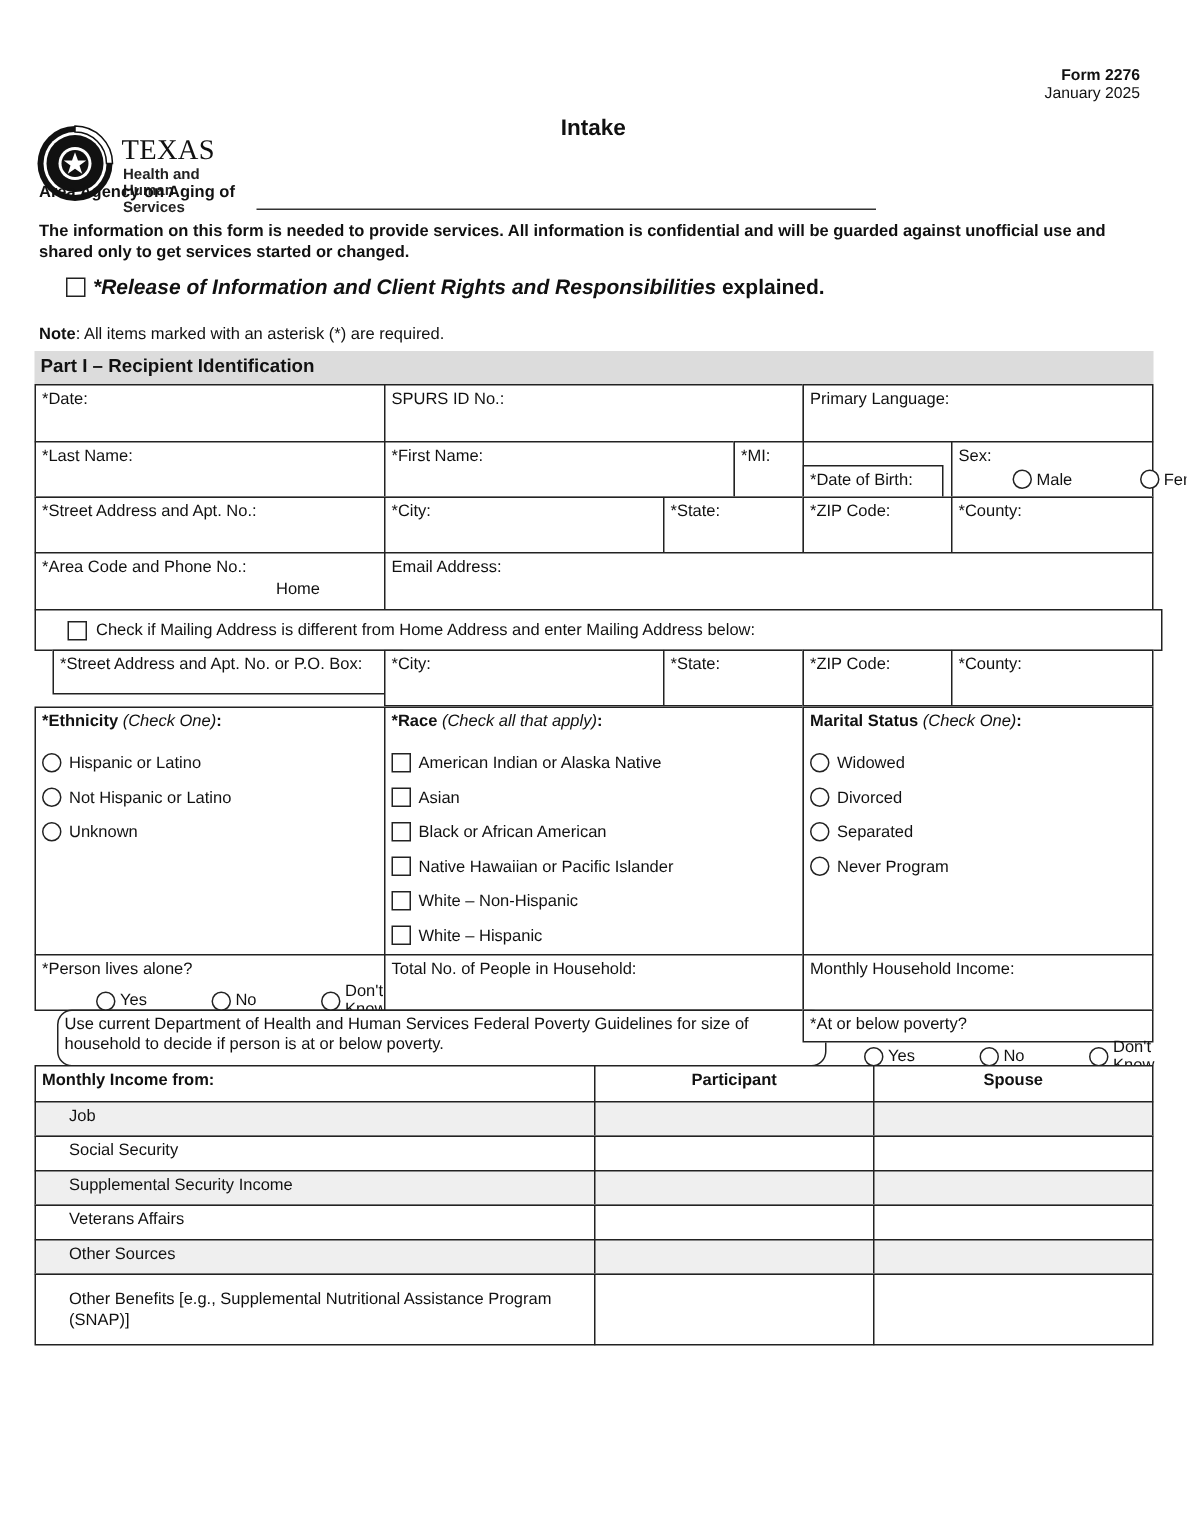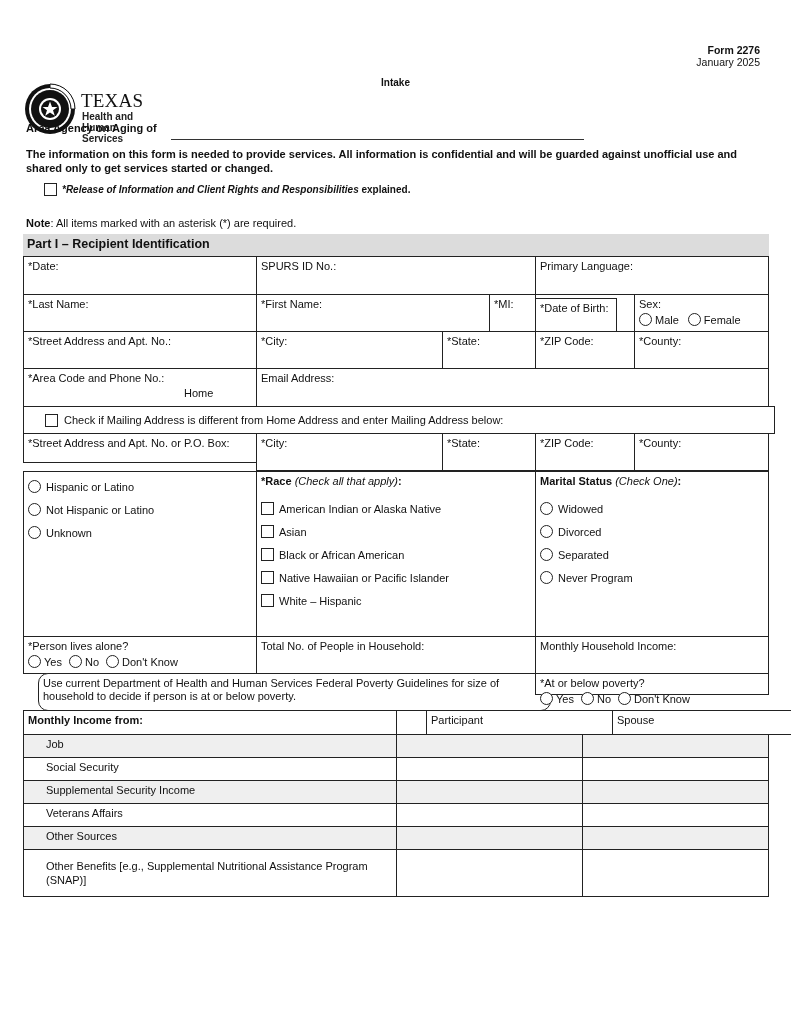--- a/index.html
+++ b/index.html
@@ -4,39 +4,39 @@
 <style>
   html, body { margin:0; padding:0; background:#fff; }
   body { width:791px; height:1024px; position:relative; font-family:"Liberation Sans", sans-serif; color:#111; font-size:12px; overflow:hidden; }
   .abs { position:absolute; }
   .logo-wrap { left:24px; top:40px; width:140px; height:52px;margin-top:43px; }
   .seal { position:absolute; left:0; top:0; width:52px; height:52px; }
   .logo-texas { position:absolute; left:57px; top:7px; font-family:"Liberation Serif", serif; font-size:19px; letter-spacing:0.2px; color:#111; }
   .logo-hhs { position:absolute; left:58px; top:28px; font-size:10px; line-height:11px; font-weight:bold; color:#222; }
   .form-num { right:31px; top:44px; text-align:right; font-size:10.5px; line-height:12px; }
   .form-num .num { font-weight:bold; }
-  .title { left:0; width:791px; top:77px; text-align:center; font-size:10px; font-weight:bold; }
+  .title { left:0; width:791px; top:77px; text-align:center; font-size:15px; font-weight:bold; }
   .agency { left:26px; top:122px; font-size:11px; font-weight:bold; }
   .agency-line { left:171px; top:139px; width:413px; border-bottom:1px solid #333; height:0; }
   .info { left:26px; top:147px; width:740px; font-size:11px; font-weight:bold; line-height:14px; }
-  .release { left:44px; top:183px; font-size:10px; font-weight:bold; display:flex; align-items:center; gap:5px; }
+  .release { left:44px; top:183px; font-size:14px; font-weight:bold; display:flex; align-items:center; gap:5px; }
   .cb { width:11px; height:11px; border:1px solid #222; display:inline-block; background:#fff; flex:0 0 auto; }
   .rb { width:11px; height:11px; border:1px solid #222; border-radius:50%; display:inline-block; background:#fff; flex:0 0 auto; }
   .note { left:26px; top:217px; font-size:11px; }
   .part-bar { left:23px; top:234px; width:746px; height:22px; background:#dcdcdc; }
   .part-bar span { position:absolute; left:4px; top:3px; font-size:12.5px; font-weight:bold; }
   .cell { position:absolute; border:1px solid #222; box-sizing:border-box; padding:3px 4px; font-size:11px; background:#fff; }
   .lbl { font-size:11px; }
   .bold { font-weight:bold; }
   .opt { display:flex; align-items:center; gap:5px; font-size:11px; height:23px; }
   .inline-opts { display:flex; align-items:center; gap:7px; font-size:11px; margin-top:4px; }
-  .inline-opts span.o { display:flex; align-items:center; gap:3px; }
+  .inline-opts span.o { display:flex; align-items:center; gap:3px;margin-left:36px; }
   .shade { background:#efefef; }
   .inc-label { padding-left:22px; }
-  .center { text-align:left; font-weight:normal;margin-left:30px; }
+  .center { text-align:center; font-weight:bold; }
 </style>
 </head>
 <body>
 
 <div class="abs logo-wrap">
   <svg class="seal" viewBox="0 0 52 52">
     <circle cx="26" cy="26" r="25" fill="#111"></circle>
     <circle cx="26" cy="26" r="21" fill="#fff"></circle>
     <path d="M26 1 A25 25 0 0 1 51 26 L47 26 A21 21 0 0 0 26 5 Z" fill="#fff" stroke="#111" stroke-width="1"></path>
     <circle cx="26" cy="26" r="19" fill="#111"></circle>
@@ -74,21 +74,21 @@
     <span>Part I – Recipient Identification</span>
   </div>
 
 <div class="cell" style="left:23px;top:256px;width:234px;height:39px;"><span class="lbl">*Date:</span></div>
 <div class="cell" style="left:256px;top:256px;width:280px;height:39px;"><span class="lbl">SPURS ID No.:</span></div>
 <div class="cell" style="left:535px;top:256px;width:234px;height:39px;"><span class="lbl">Primary Language:</span></div>
 
 <div class="cell" style="left:23px;top:294px;width:234px;height:38px;"><span class="lbl">*Last Name:</span></div>
 <div class="cell" style="left:256px;top:294px;width:234px;height:38px;"><span class="lbl">*First Name:</span></div>
 <div class="cell" style="left:489px;top:294px;width:47px;height:38px;"><span class="lbl">*MI:</span></div>
-<div class="cell" style="left:535px;top:298px;width:82px;height:38px;"><span class="lbl">*Date of Birth:</span></div>
+<div class="cell" style="left:535px;top:310px;width:94px;height:38px;"><span class="lbl">*Date of Birth:</span></div>
 <div class="cell" style="left:634px;top:294px;width:135px;height:38px;">
   <div class="lbl">Sex:</div>
   <div class="inline-opts" style="margin-top:3px;gap:9px;">
     <span class="o">
         <span class="rb"></span>
         <span>Male</span>
       </span>
     <span class="o">
         <span class="rb"></span>
         <span>Female</span>
@@ -106,27 +106,28 @@
   <div class="lbl">*Area Code and Phone No.:</div>
   <div class="lbl" style="position:absolute;left:160px;top:18px;">Home</div>
 </div>
 <div class="cell" style="left:256px;top:368px;width:513px;height:40px;"><span class="lbl">Email Address:</span></div>
 
 <div class="cell" style="left:23px;top:406px;width:752px;height:28px;padding-left:21px;display:flex;align-items:center;gap:6px;">
   <span class="cb"></span>
   <span class="lbl">Check if Mailing Address is different from Home Address and enter Mailing Address below:</span>
 </div>
 
-<div class="cell" style="left:23px;top:433px;width:234px;height:30px;"><span class="lbl">*Street Address and Apt. No. or P.O. Box:</span></div>
+<div class="cell" style="left:35px;top:433px;width:234px;height:30px;"><span class="lbl">*Street Address and Apt. No. or P.O. Box:</span></div>
 <div class="cell" style="left:256px;top:433px;width:187px;height:38px;"><span class="lbl">*City:</span></div>
 <div class="cell" style="left:442px;top:433px;width:94px;height:38px;"><span class="lbl">*State:</span></div>
 <div class="cell" style="left:535px;top:433px;width:100px;height:38px;"><span class="lbl">*ZIP Code:</span></div>
 <div class="cell" style="left:634px;top:433px;width:135px;height:38px;"><span class="lbl">*County:</span></div>
 
 <div class="cell" style="left:23px;top:471px;width:234px;height:166px;">
+  <div style="height:22px;"><b>*Ethnicity</b><i> (Check One)</i><b>:</b></div>
   <div class="opt">
       <span class="rb"></span>
       <span>Hispanic or Latino</span>
     </div>
   <div class="opt">
       <span class="rb"></span>
       <span>Not Hispanic or Latino</span>
     </div>
   <div class="opt">
       <span class="rb"></span>
@@ -143,20 +144,24 @@
       <span class="cb"></span>
       <span>Asian</span>
     </div>
   <div class="opt">
       <span class="cb"></span>
       <span>Black or African American</span>
     </div>
   <div class="opt">
       <span class="cb"></span>
       <span>Native Hawaiian or Pacific Islander</span>
+    </div>
+  <div class="opt">
+      <span class="cb"></span>
+      <span>White – Non-Hispanic</span>
     </div>
   <div class="opt">
       <span class="cb"></span>
       <span>White – Hispanic</span>
     </div>
 </div>
 <div class="cell" style="left:535px;top:471px;width:234px;height:166px;">
   <div style="height:22px;"><b>Marital Status</b><i> (Check One)</i><b>:</b></div>
   <div class="opt">
       <span class="rb"></span>

